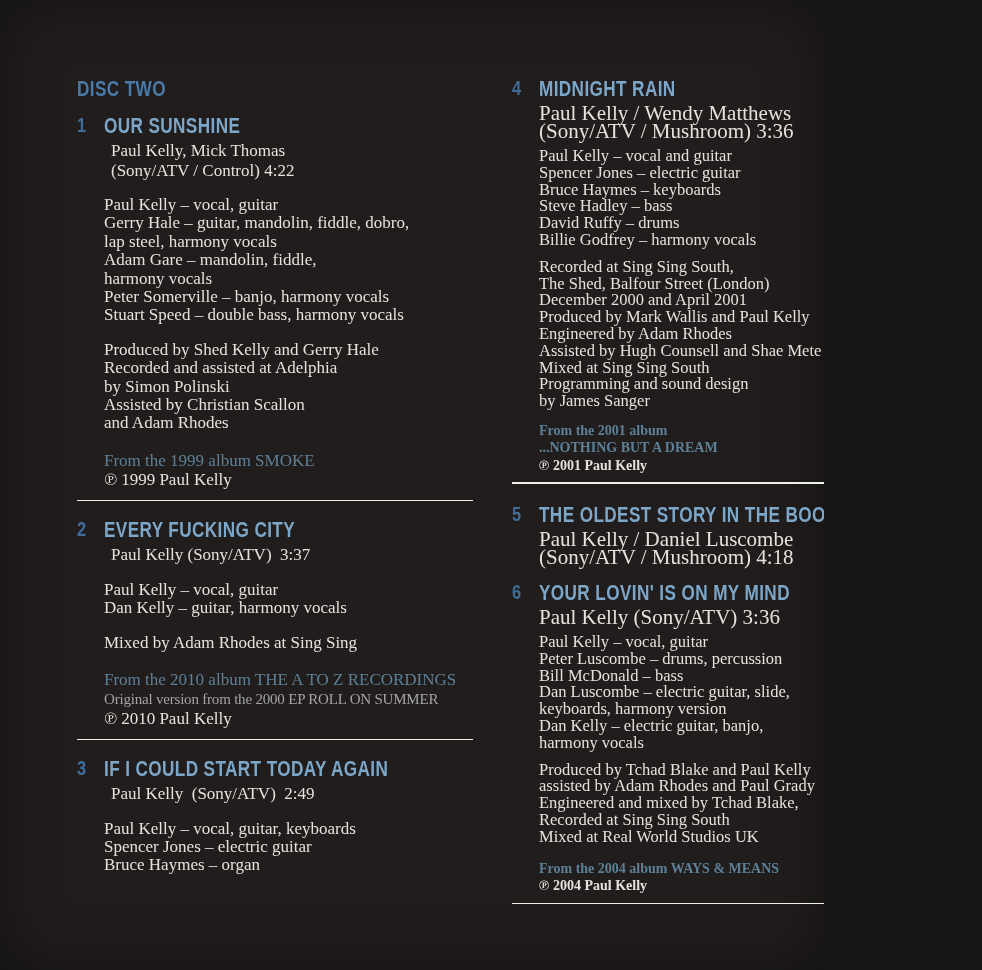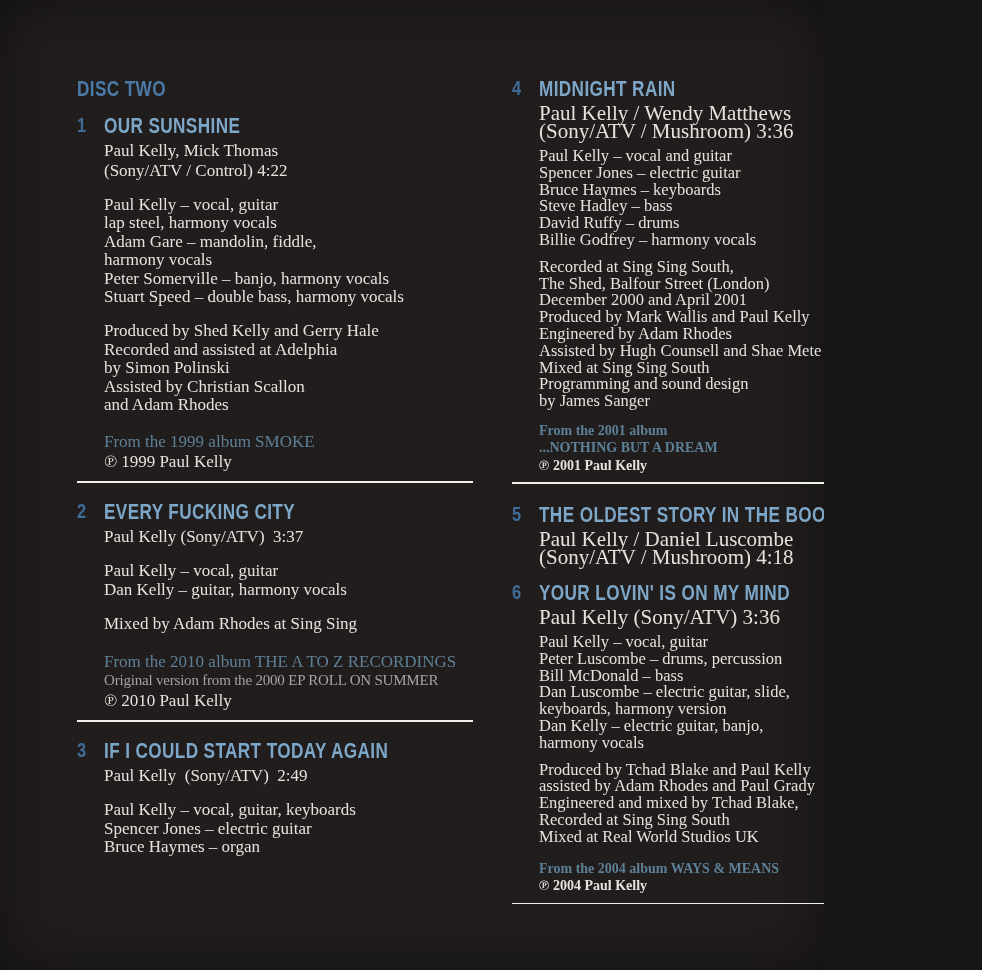--- a/index.html
+++ b/index.html
@@ -47,21 +47,21 @@
   .col-left .production .line{font-size:17px;line-height:18.4px;}
   .col-left .albumblock .line{font-size:17px;line-height:19.5px;}
 
   
   .col-right .meta .line{font-size:21px;line-height:18px;}
   .col-right .para{margin:0 0 10px 0;}
   .col-right .credits .line,
   .col-right .production .line{font-size:16.5px;line-height:16.8px;}
   .col-right .albumblock .line{font-size:14px;line-height:17.5px;font-weight:bold;}
 
-  .meta{margin:0 0 16px 0;}
+  .meta{margin:0 0 16px 7px;}
   .col-right .meta{margin:0 0 8px 0;}
 
   .album-line{color:#5d8097;}
   .album-note{color:#a3a3a3;font-size:15px !important;letter-spacing:-.2px;}
   .phono-line{color:#e4e2df;}
 
   .rule{
     border:none;height:1.5px;background:#efefec;
     margin:10px 0 16px 0;
   }
@@ -83,20 +83,21 @@
 
     <section class="track">
       <span class="track-num">1</span>
       <h2 class="track-title"><span class="cond">OUR SUNSHINE</span></h2>
       <div class="meta">
         <div class="line">Paul Kelly, Mick Thomas</div>
         <div class="line">(Sony/ATV / Control) 4:22</div>
       </div>
       <div class="para credits">
         <div class="line">Paul Kelly – vocal, guitar</div>
+        <div class="line">Gerry Hale – guitar, mandolin, fiddle, dobro,</div>
         <div class="line">lap steel, harmony vocals</div>
         <div class="line">Adam Gare – mandolin, fiddle,</div>
         <div class="line">harmony vocals</div>
         <div class="line">Peter Somerville – banjo, harmony vocals</div>
         <div class="line">Stuart Speed – double bass, harmony vocals</div>
       </div>
       <div class="para production mb18">
         <div class="line">Produced by Shed Kelly and Gerry Hale</div>
         <div class="line">Recorded and assisted at Adelphia</div>
         <div class="line">by Simon Polinski</div>

